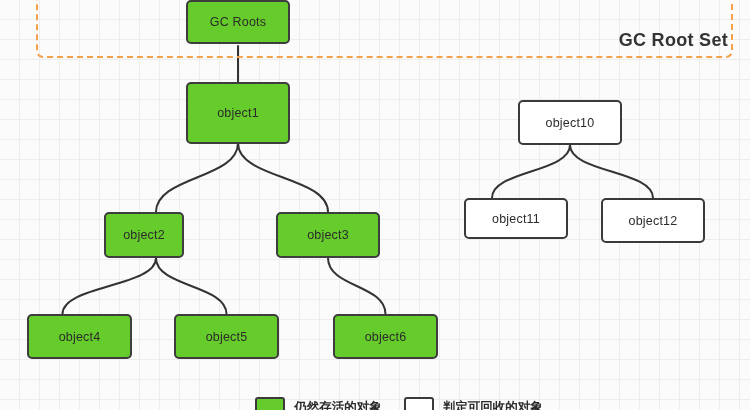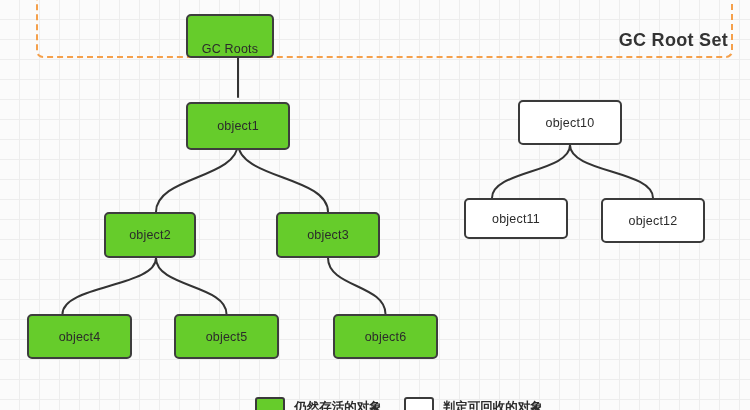--- a/index.html
+++ b/index.html
@@ -125,27 +125,27 @@
       <path d="M 238 143 C 238 178.88, 156 176.12, 156 212" fill="none" stroke="#333333" stroke-width="2" stroke-linecap="round"></path>
       <path d="M 238 143 C 238 178.88, 328 176.12, 328 212" fill="none" stroke="#333333" stroke-width="2" stroke-linecap="round"></path>
       <path d="M 156 258 C 156 287.12, 62.5 284.88, 62.5 314" fill="none" stroke="#333333" stroke-width="2" stroke-linecap="round"></path>
       <path d="M 156 258 C 156 287.12, 226.5 284.88, 226.5 314" fill="none" stroke="#333333" stroke-width="2" stroke-linecap="round"></path>
       <path d="M 328 258 C 328 287.12, 385.5 284.88, 385.5 314" fill="none" stroke="#333333" stroke-width="2" stroke-linecap="round"></path>
       <path d="M 570 145 C 570 172.56, 492 170.44, 492 198" fill="none" stroke="#333333" stroke-width="2" stroke-linecap="round"></path>
       <path d="M 570 145 C 570 172.56, 653 170.44, 653 198" fill="none" stroke="#333333" stroke-width="2" stroke-linecap="round"></path>
     </svg>
 
   <div id="nodes-layer">
-      <div class="node green" style="left: 186px; top: 14px; width: 88px; height: 44px; align-items: flex-end;">
+      <div class="node green" style="left: 186px; top: 0; width: 104px; height: 44px;">
         <span>GC Roots</span>
       </div>
-      <div class="node green" style="left: 186px; top: 102px; width: 104px; height: 48px;">
+      <div class="node green" style="left: 186px; top: 82px; width: 104px; height: 62px;">
         <span>object1</span>
       </div>
-      <div class="node green" style="left: 104px; top: 212px; width: 92px; height: 46px;">
+      <div class="node green" style="left: 104px; top: 212px; width: 80px; height: 46px;">
         <span>object2</span>
       </div>
       <div class="node green" style="left: 276px; top: 212px; width: 104px; height: 46px;">
         <span>object3</span>
       </div>
       <div class="node green" style="left: 27px; top: 314px; width: 105px; height: 45px;">
         <span>object4</span>
       </div>
       <div class="node green" style="left: 174px; top: 314px; width: 105px; height: 45px;">
         <span>object5</span>

